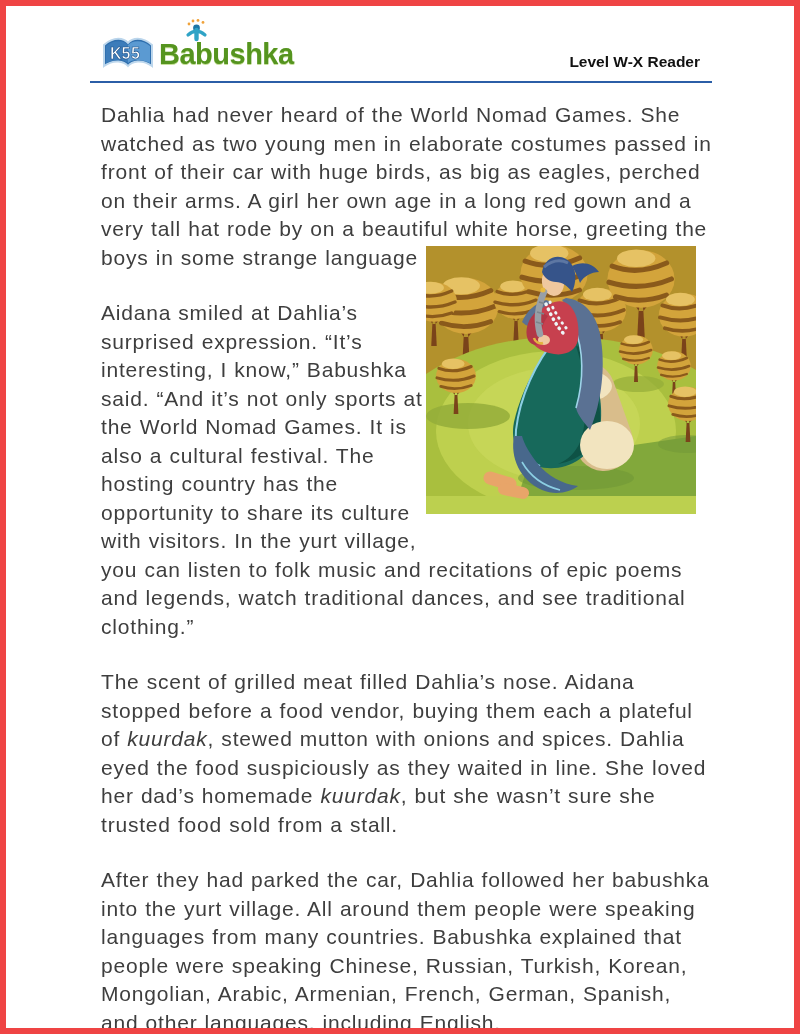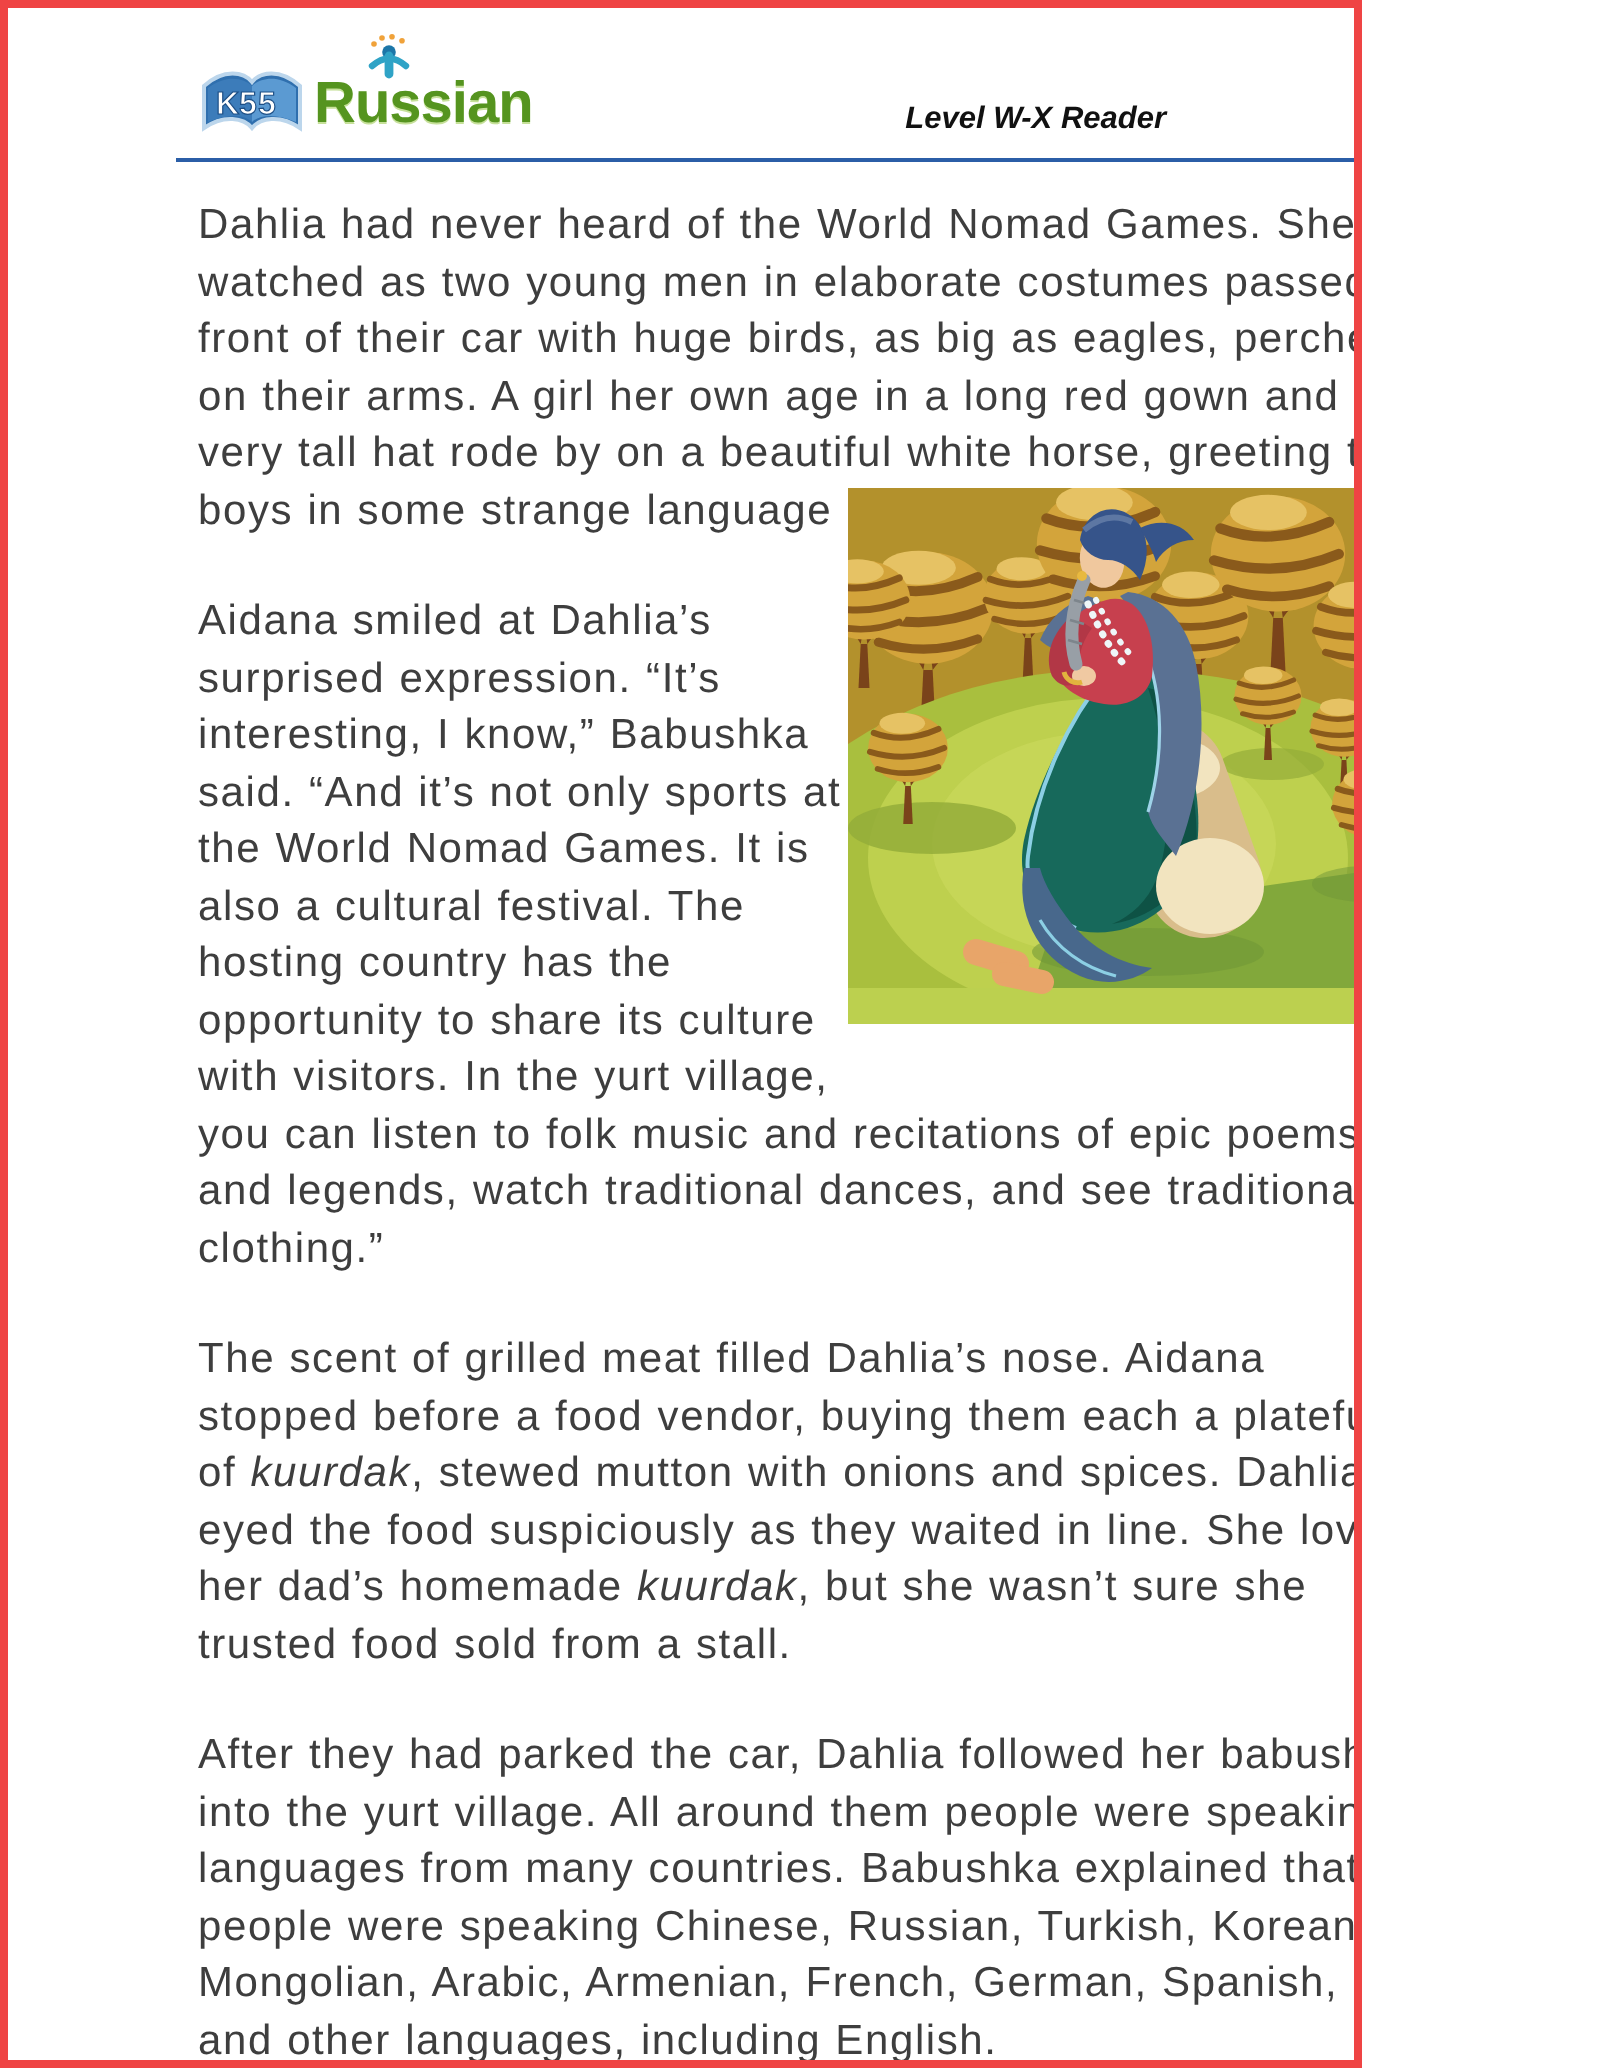--- a/index.html
+++ b/index.html
@@ -1,36 +1,36 @@
 <!DOCTYPE html>
 <html><head>
 <meta charset="utf-8">
 <style>
   * { box-sizing: border-box; margin: 0; padding: 0; }
   html,body { background:#ffffff; }
   .page {
     position: relative;
-    width: 681px; height: 1034px;
+    width: 800px; height: 1034px;
     background: #ffffff;
-    border: 4px solid #ef4444;
+    border: 6px solid #ef4444;
     font-family: "Liberation Sans", sans-serif;
     overflow: hidden;
   }
   
   .hdr { position: absolute; top: 0; left: 0; right: 0; height: 78px; }
   .logo { position: absolute; left: 94px; top: 26px; display: flex; align-items: center; }
   .logo-text {
     font-size: 29px; font-weight: bold; color: #55941f;
     letter-spacing: -0.5px; position: relative; margin-left: 3px;
     text-shadow: 0 1px 0 #c6e09a;
   }
   .logo-person { position: absolute; left: 84px; top: -15px; }
   .level-label {
     position: absolute; right: 94px; top: 47px;
-    font-size: 15.5px; font-weight: bold; font-style: italic; color: #111;
+    font-size: 15.5px; font-weight: bold; color: #111;
   }
   .rule { position: absolute; left: 84px; width: 622px; height: 2px; background: #2b5ea7; }
   .hdr .rule { top: 75px; }
   
   .content {
     position: absolute; left: 95px; top: 95px; width: 612px;
     font-size: 21px; line-height: 28.5px; color: #3e3e3e;
     letter-spacing: 0.8px; word-spacing: 0.5px;
   }
   .content p { margin: 0 0 27px 0; }
@@ -55,21 +55,21 @@
 
   <div class="hdr">
     <div class="logo">
       <svg width="56" height="44" viewBox="0 0 56 44">
         <path d="M4,13 C14,4 24,6 28,11 C32,6 42,4 52,13 L52,34 C42,27 32,29 28,34 C24,29 14,27 4,34 Z" fill="#2f6fae" stroke="#bcd6ec" stroke-width="2"></path>
         <path d="M6,14 C15,7 24,9 28,13 L28,31 C24,27 15,27 6,31 Z" fill="#3c7cba"></path>
         <path d="M50,14 C41,7 32,9 28,13 L28,31 C32,27 41,27 50,31 Z" fill="#5b9ad2"></path>
         <text x="10" y="27" font-family="Liberation Sans, sans-serif" font-size="16" font-weight="bold" fill="#ffffff" stroke="#1d4f86" stroke-width="0.6">K5</text>
         <text x="31" y="27" font-family="Liberation Sans, sans-serif" font-size="16" font-weight="bold" fill="#ffffff" stroke="#1d4f86" stroke-width="0.6">5</text>
       </svg>
-      <span class="logo-text">Russian</span>
+      <span class="logo-text">Babushka</span>
       <svg class="logo-person" width="26" height="26" viewBox="0 0 26 26">
         <circle cx="5" cy="7" r="1.4" fill="#f0a23a"></circle>
         <circle cx="9" cy="4" r="1.4" fill="#f0a23a"></circle>
         <circle cx="14" cy="3.4" r="1.4" fill="#f0a23a"></circle>
         <circle cx="19" cy="5.4" r="1.4" fill="#f0a23a"></circle>
         <circle cx="12.5" cy="11" r="3.4" fill="#1c76a8"></circle>
         <path d="M4,18 Q12.5,10.5 21,18" stroke="#2fa3c6" stroke-width="3.2" fill="none" stroke-linecap="round"></path>
         <path d="M12.5,13 L12.5,22" stroke="#2fa3c6" stroke-width="4.4" stroke-linecap="round"></path>
       </svg>
     </div>

